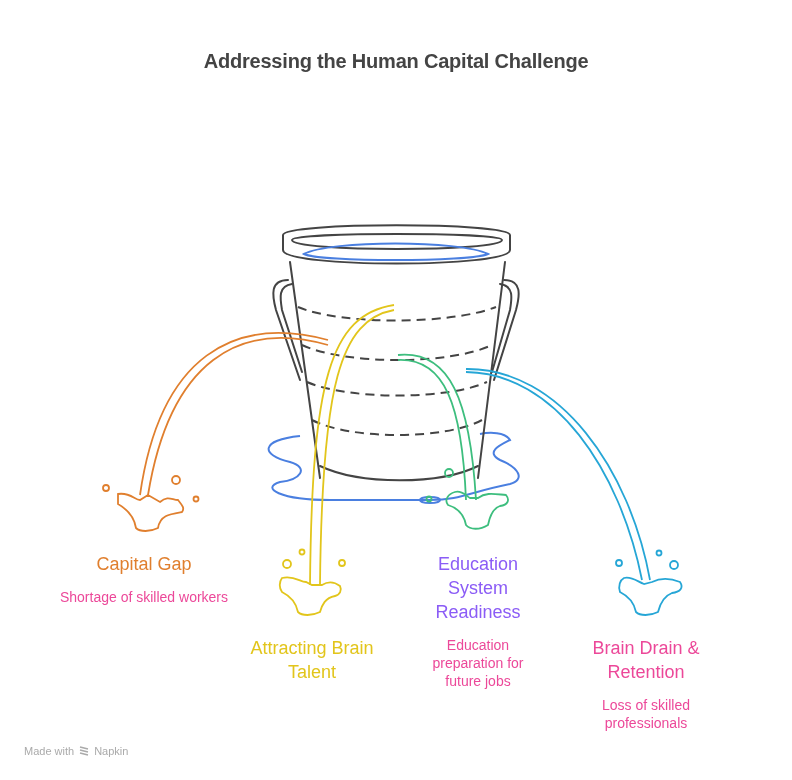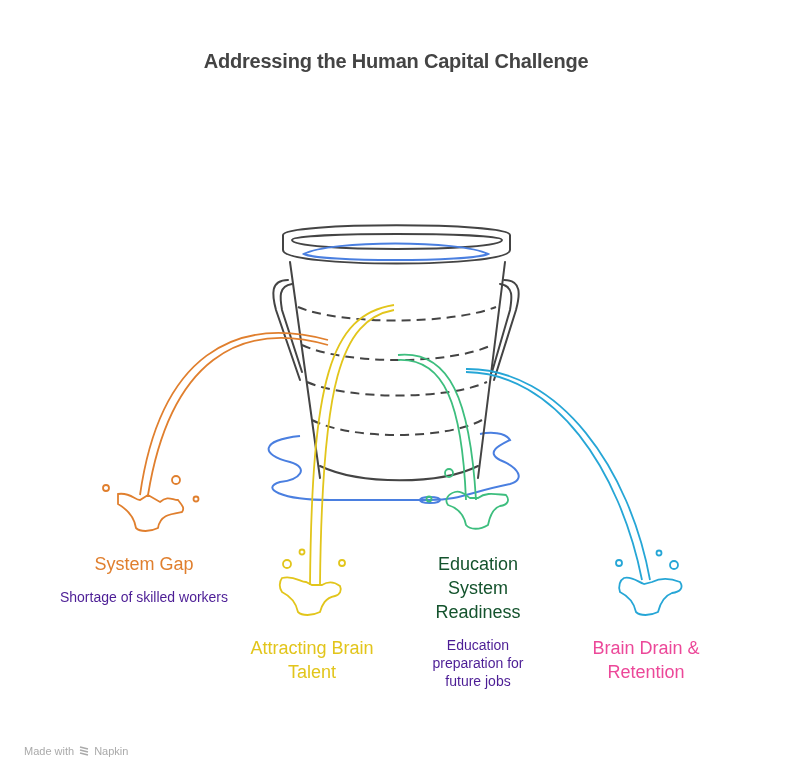--- a/index.html
+++ b/index.html
@@ -36,21 +36,21 @@
       width: 170px;
     }
     .card .label {
       font-size: 18px;
       line-height: 24px;
     }
     .card .desc {
       margin-top: 12px;
       font-size: 14px;
       line-height: 18px;
-      color: #4c1d95;
+      color: #ec4899;
     }
     .footer {
       position: absolute;
       left: 24px;
       top: 745px;
       font-size: 11px;
       color: #aaaaaa;
       display: flex;
       align-items: flex-end;
       gap: 4px;
@@ -135,35 +135,36 @@
   </g>
   <g fill="none" stroke="#26A6D6" stroke-width="1.8">
     <path d="M624 578 C 632 576, 638 582, 644 584 L 652 582 C 660 578, 670 578, 680 582 C 684 588, 680 592, 672 593 C 664 596, 660 604, 658 612 C 650 616, 640 616, 636 612 C 634 602, 628 596, 620 592 C 618 586, 620 580, 624 578 Z"></path>
     <circle cx="619" cy="563" r="3"></circle>
     <circle cx="659" cy="553" r="2.5"></circle>
     <circle cx="674" cy="565" r="4"></circle>
   </g>
 </svg>
 
 <div class="card" style="left:59px; top:552px;">
-  <div class="label" style="color:#E07F2E;">System Gap</div>
+  <div class="label" style="color:#E07F2E;">Capital Gap</div>
   <div class="desc">Shortage of skilled workers</div>
 </div>
 
 <div class="card" style="left:227px; top:636px; width:170px;">
   <div class="label" style="color:#E2C51B;">Attracting Brain Talent</div>
 </div>
 
 <div class="card" style="left:408px; top:552px; width:140px;">
-  <div class="label" style="color:#14532d;">Education System Readiness</div>
+  <div class="label" style="color:#8b5cf6;">Education System Readiness</div>
   <div class="desc" style="width:110px; margin-left:15px;">Education preparation for future jobs</div>
 </div>
 
 <div class="card" style="left:561px; top:636px;">
   <div class="label" style="color:#ec4899;">Brain Drain &amp; Retention</div>
+  <div class="desc" style="width:110px; margin-left:30px;">Loss of skilled professionals</div>
 </div>
 
 <div class="footer">
   <span>Made with</span>
   <svg class="logo" viewBox="0 0 12 12">
     <path d="M2 2 L10 4 M2 5 L10 7 M2 8 L10 10" stroke="#aaaaaa" stroke-width="1.5" fill="none"></path>
   </svg>
   <span>Napkin</span>
 </div>
 

